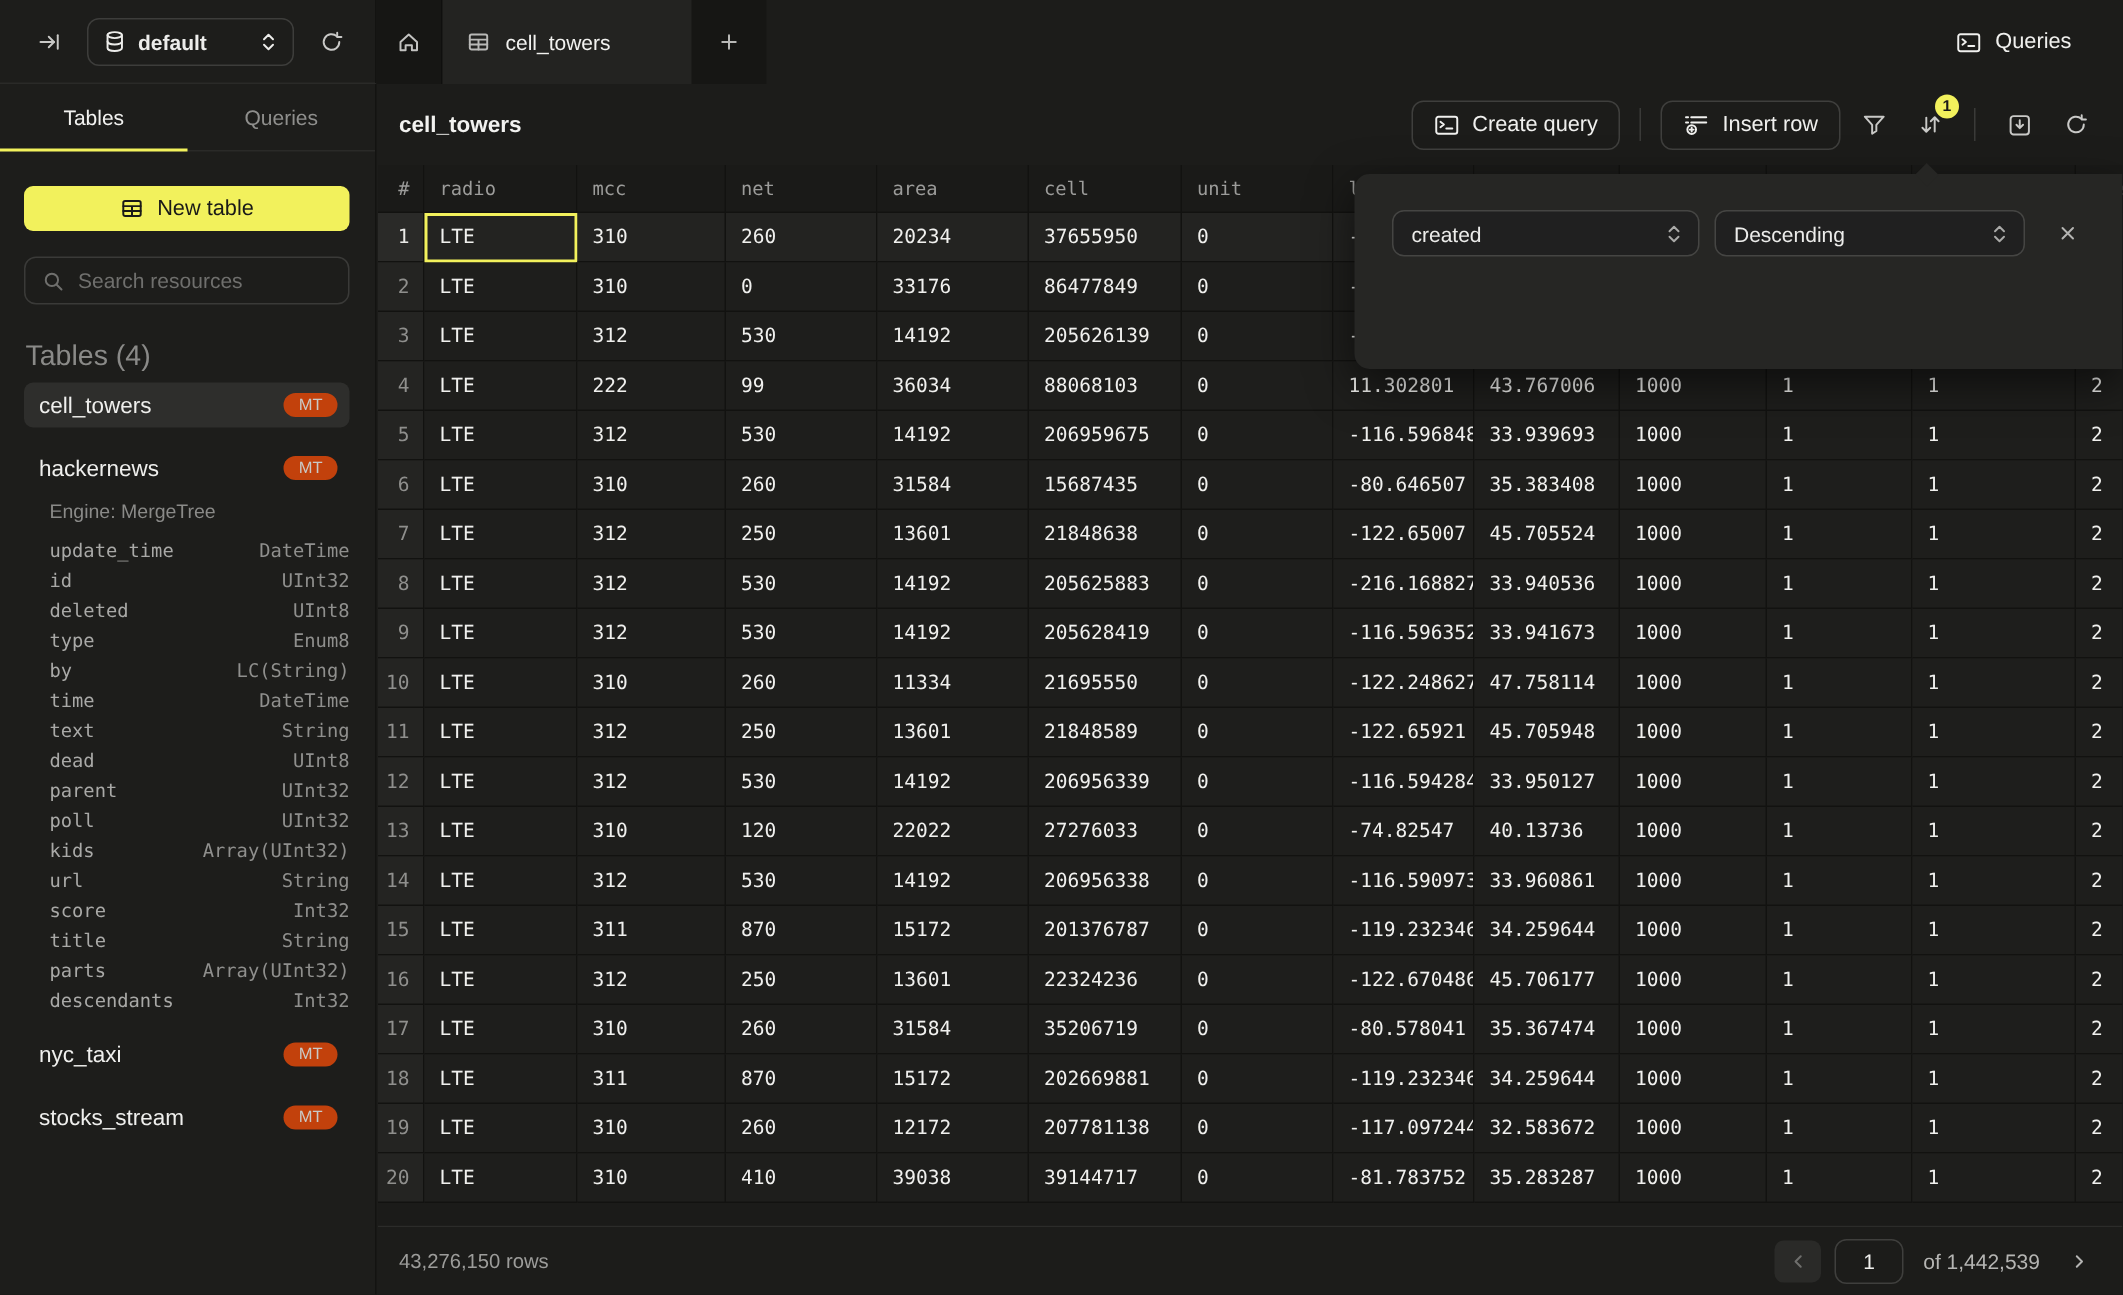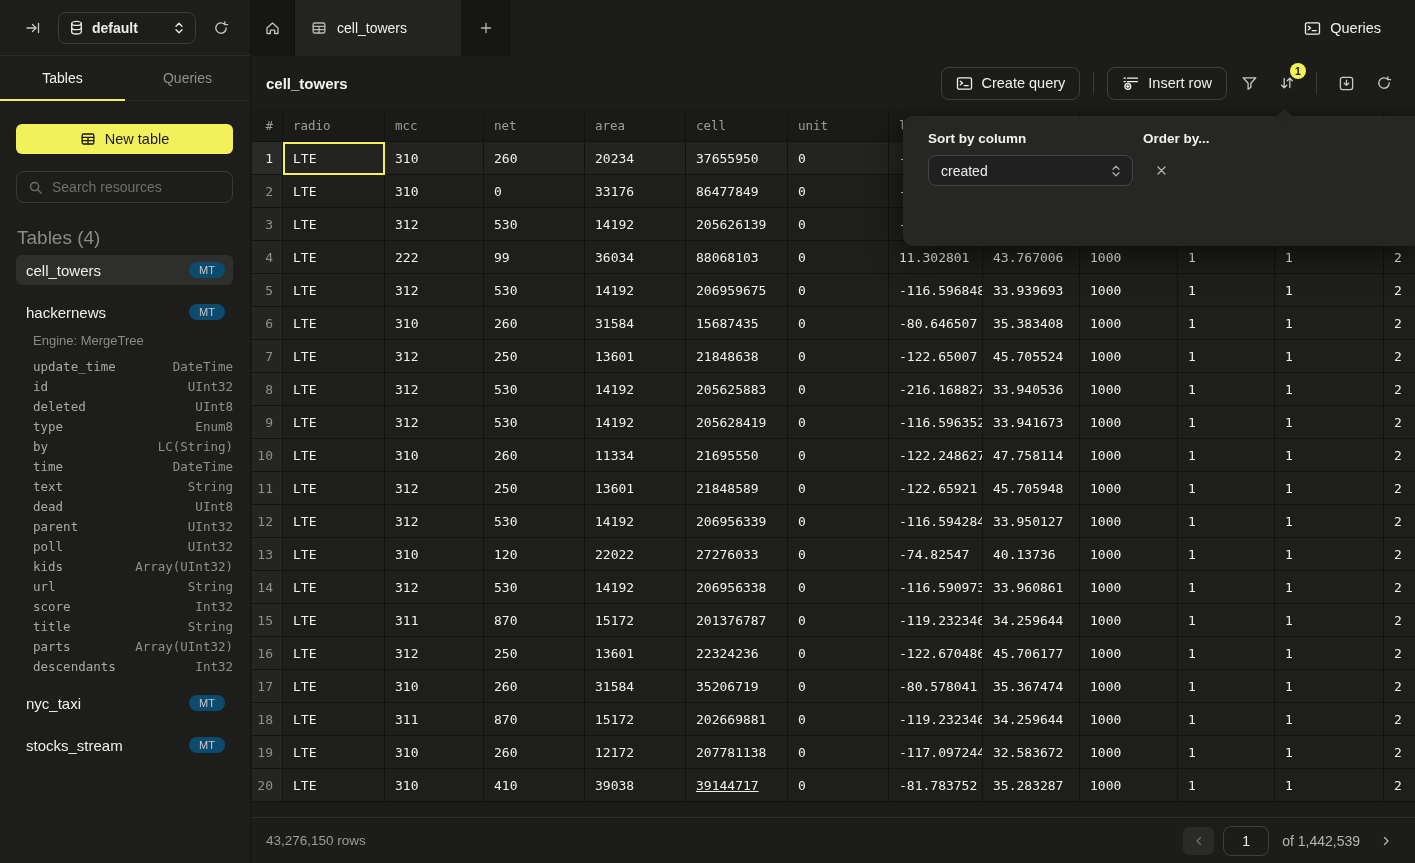--- a/index.html
+++ b/index.html
@@ -30,21 +30,21 @@
   .sb-tab.active { color:#f2f2f0; }
   .sb-tab.active::after { content:""; position:absolute; left:0; right:0; bottom:-1px; height:2px; background:var(--accent); }
   .new-table-btn { margin:23px 16px 0 16px; width:217px; height:30px; display:flex; align-items:center; justify-content:center; gap:9px; background:var(--accent); color:#1a1a18; font-size:14.5px; font-weight:500; border:none; border-radius:6px; cursor:pointer; }
   .search-box { margin:17px 16px 0 16px; width:217px; height:32px; display:flex; align-items:center; gap:9px; padding:0 11px; border:1px solid #3a3a38; border-radius:8px; color:#6f6f6d; }
   .search-box input { background:transparent; border:none; outline:none; color:#d7d7d5; font-size:14px; width:100%; }
   .search-box input::placeholder { color:#6f6f6d; }
   .sb-section { margin:24px 0 6px 17px; font-size:19px; color:#8a8a88; }
   .tbl-item { margin:1px 16px 0 16px; width:217px; height:30px; display:flex; align-items:center; justify-content:space-between; padding:0 8px 0 10px; border-radius:6px; cursor:pointer; }
   .tbl-item.selected { background:#2e2e2c; }
   .tbl-item .nm { font-size:15px; color:#efefed; }
-  .badge-mt { background:#0c4a6e; color:#c9c9c7; font-size:11px; padding:2px 10px; border-radius:10px; }
+  .badge-mt { background:#c2410c; color:#c9c9c7; font-size:11px; padding:2px 10px; border-radius:10px; }
   .engine-line { margin:6px 0 8px 33px; font-size:13px; color:#8a8a88; }
   .schema { margin:4px 17px 10px 33px; }
   .schema-row { display:flex; justify-content:space-between; height:20px; align-items:center; font-size:12.5px; }
   .schema-row .fn { color:#a9a9a7; }
   .schema-row .ft { color:#8f8f8d; }
   .tbl-item.spaced { margin-top:12px; }
 
   
   .main { position:absolute; top:56px; left:252px; width:1163px; height:807px; background:#1b1b19; }
   .main-head { height:54px; display:flex; align-items:center; padding:0 15px 0 14px; background:#1c1c1a; }
@@ -652,21 +652,21 @@
           <div class="tcell" style="width: 97px;">1</div>
           <div class="tcell" style="width: 109px;">1</div>
           <div class="tcell" style="width: 150px;">2</div>
         </div>
         <div class="trow">
           <div class="tcell numcol" style="width: 31px;">20</div>
           <div class="tcell" style="width: 102px;">LTE</div>
           <div class="tcell" style="width: 99px;">310</div>
           <div class="tcell" style="width: 101px;">410</div>
           <div class="tcell" style="width: 101px;">39038</div>
-          <div class="tcell" style="width: 102px; text-decoration: underline;">39144717</div>
+          <div class="tcell" style="width: 102px;">39144717</div>
           <div class="tcell" style="width: 101px;">0</div>
           <div class="tcell" style="width: 94px;">-81.783752</div>
           <div class="tcell" style="width: 97px; text-align: right;">35.283287</div>
           <div class="tcell" style="width: 98px;">1000</div>
           <div class="tcell" style="width: 97px;">1</div>
           <div class="tcell" style="width: 109px;">1</div>
           <div class="tcell" style="width: 150px;">2</div>
         </div>
       </div>
   </div>
@@ -690,34 +690,39 @@
               <path d="M3.5 2.5 7 6l-3.5 3.5"></path>
             </svg>
         </span>
       </button>
     </div>
   </div>
 </div>
 
 <div class="sort-popup">
   <div class="caret"></div>
-  <div class="sp-labels">
-    <div class="sp-label c1">Sort by column</div>
-    <div class="sp-label">Order by...</div>
-  </div>
   <div class="sp-row">
     <div class="sp-select">
       <span>created</span>
       <span>
         <svg class="ic" width="12" height="14" viewBox="0 0 12 14" style="color:#a9a9a7">
             <path d="M3 5.2 6 2.2l3 3"></path>
             <path d="M3 8.8l3 3 3-3"></path>
           </svg>
       </span>
     </div>
+    <div class="sp-select c2">
+      <span>Descending</span>
+      <span>
+        <svg class="ic" width="12" height="14" viewBox="0 0 12 14" style="color:#a9a9a7">
+            <path d="M3 5.2 6 2.2l3 3"></path>
+            <path d="M3 8.8l3 3 3-3"></path>
+          </svg>
+      </span>
+    </div>
     <button class="sp-close">
       <span>
         <svg class="ic" width="11" height="11" viewBox="0 0 11 11">
             <path d="M2 2l7 7M9 2 2 9"></path>
           </svg>
       </span>
     </button>
   </div>
 </div>
 

